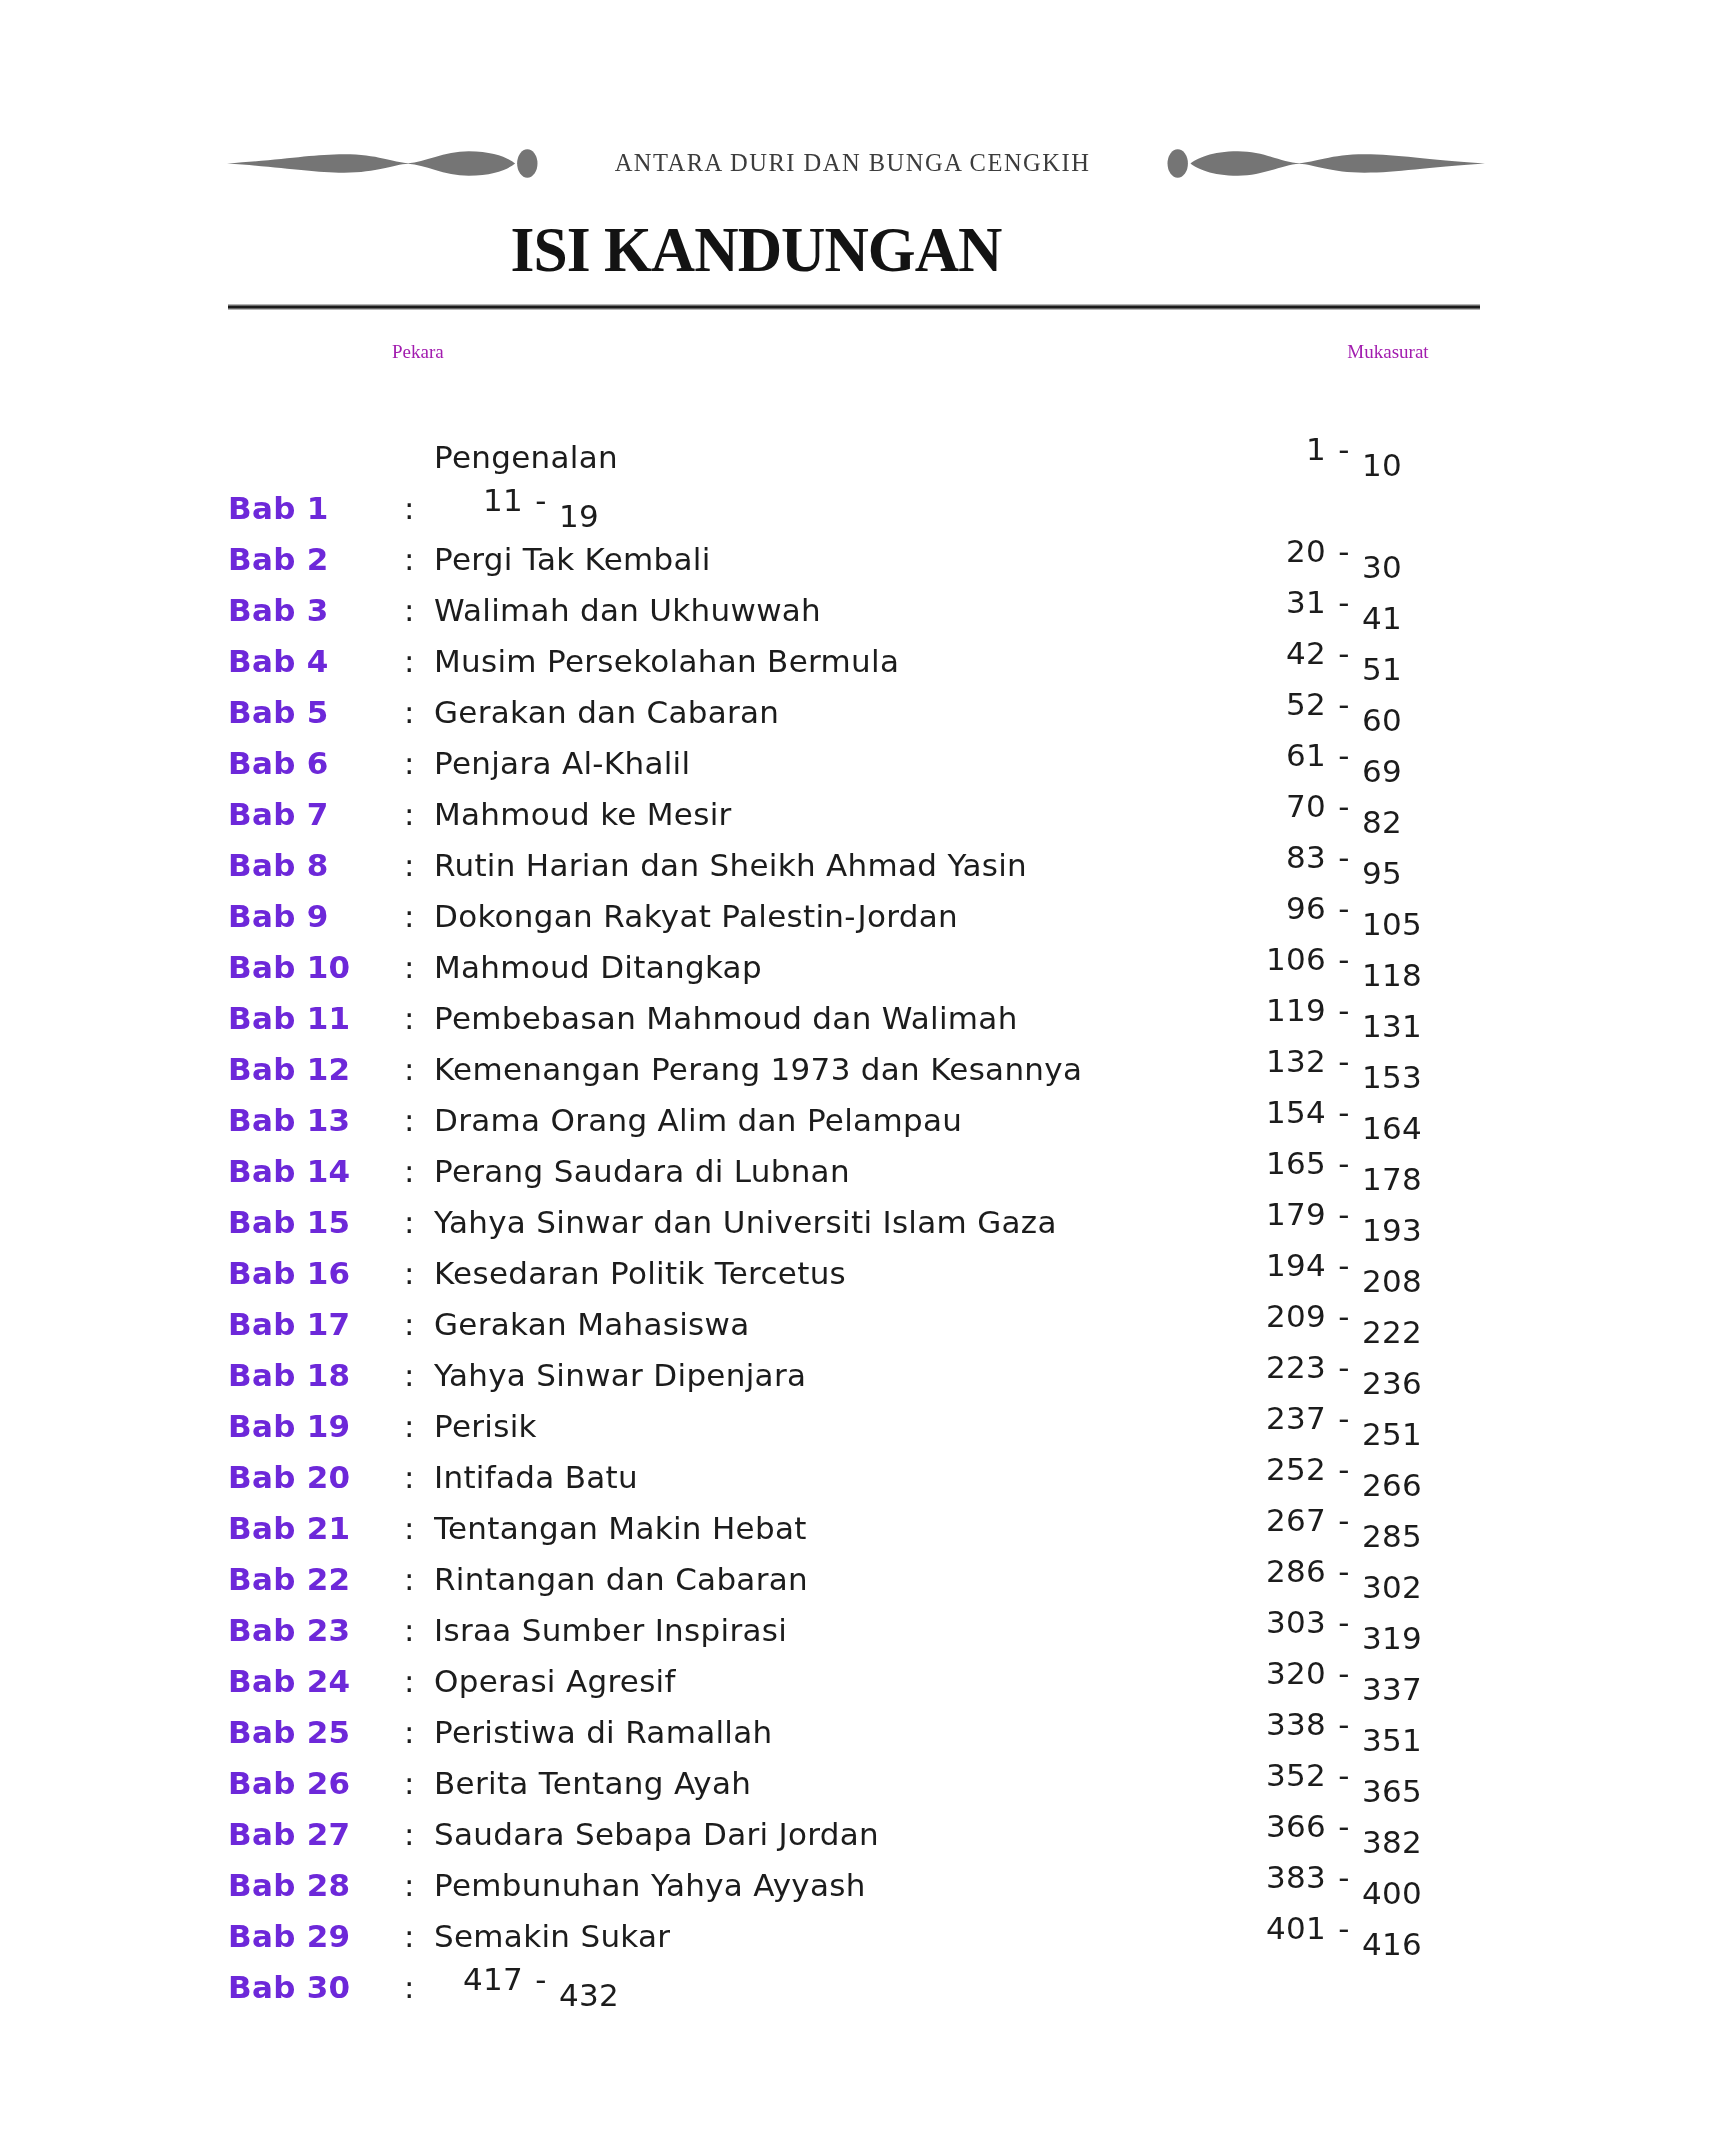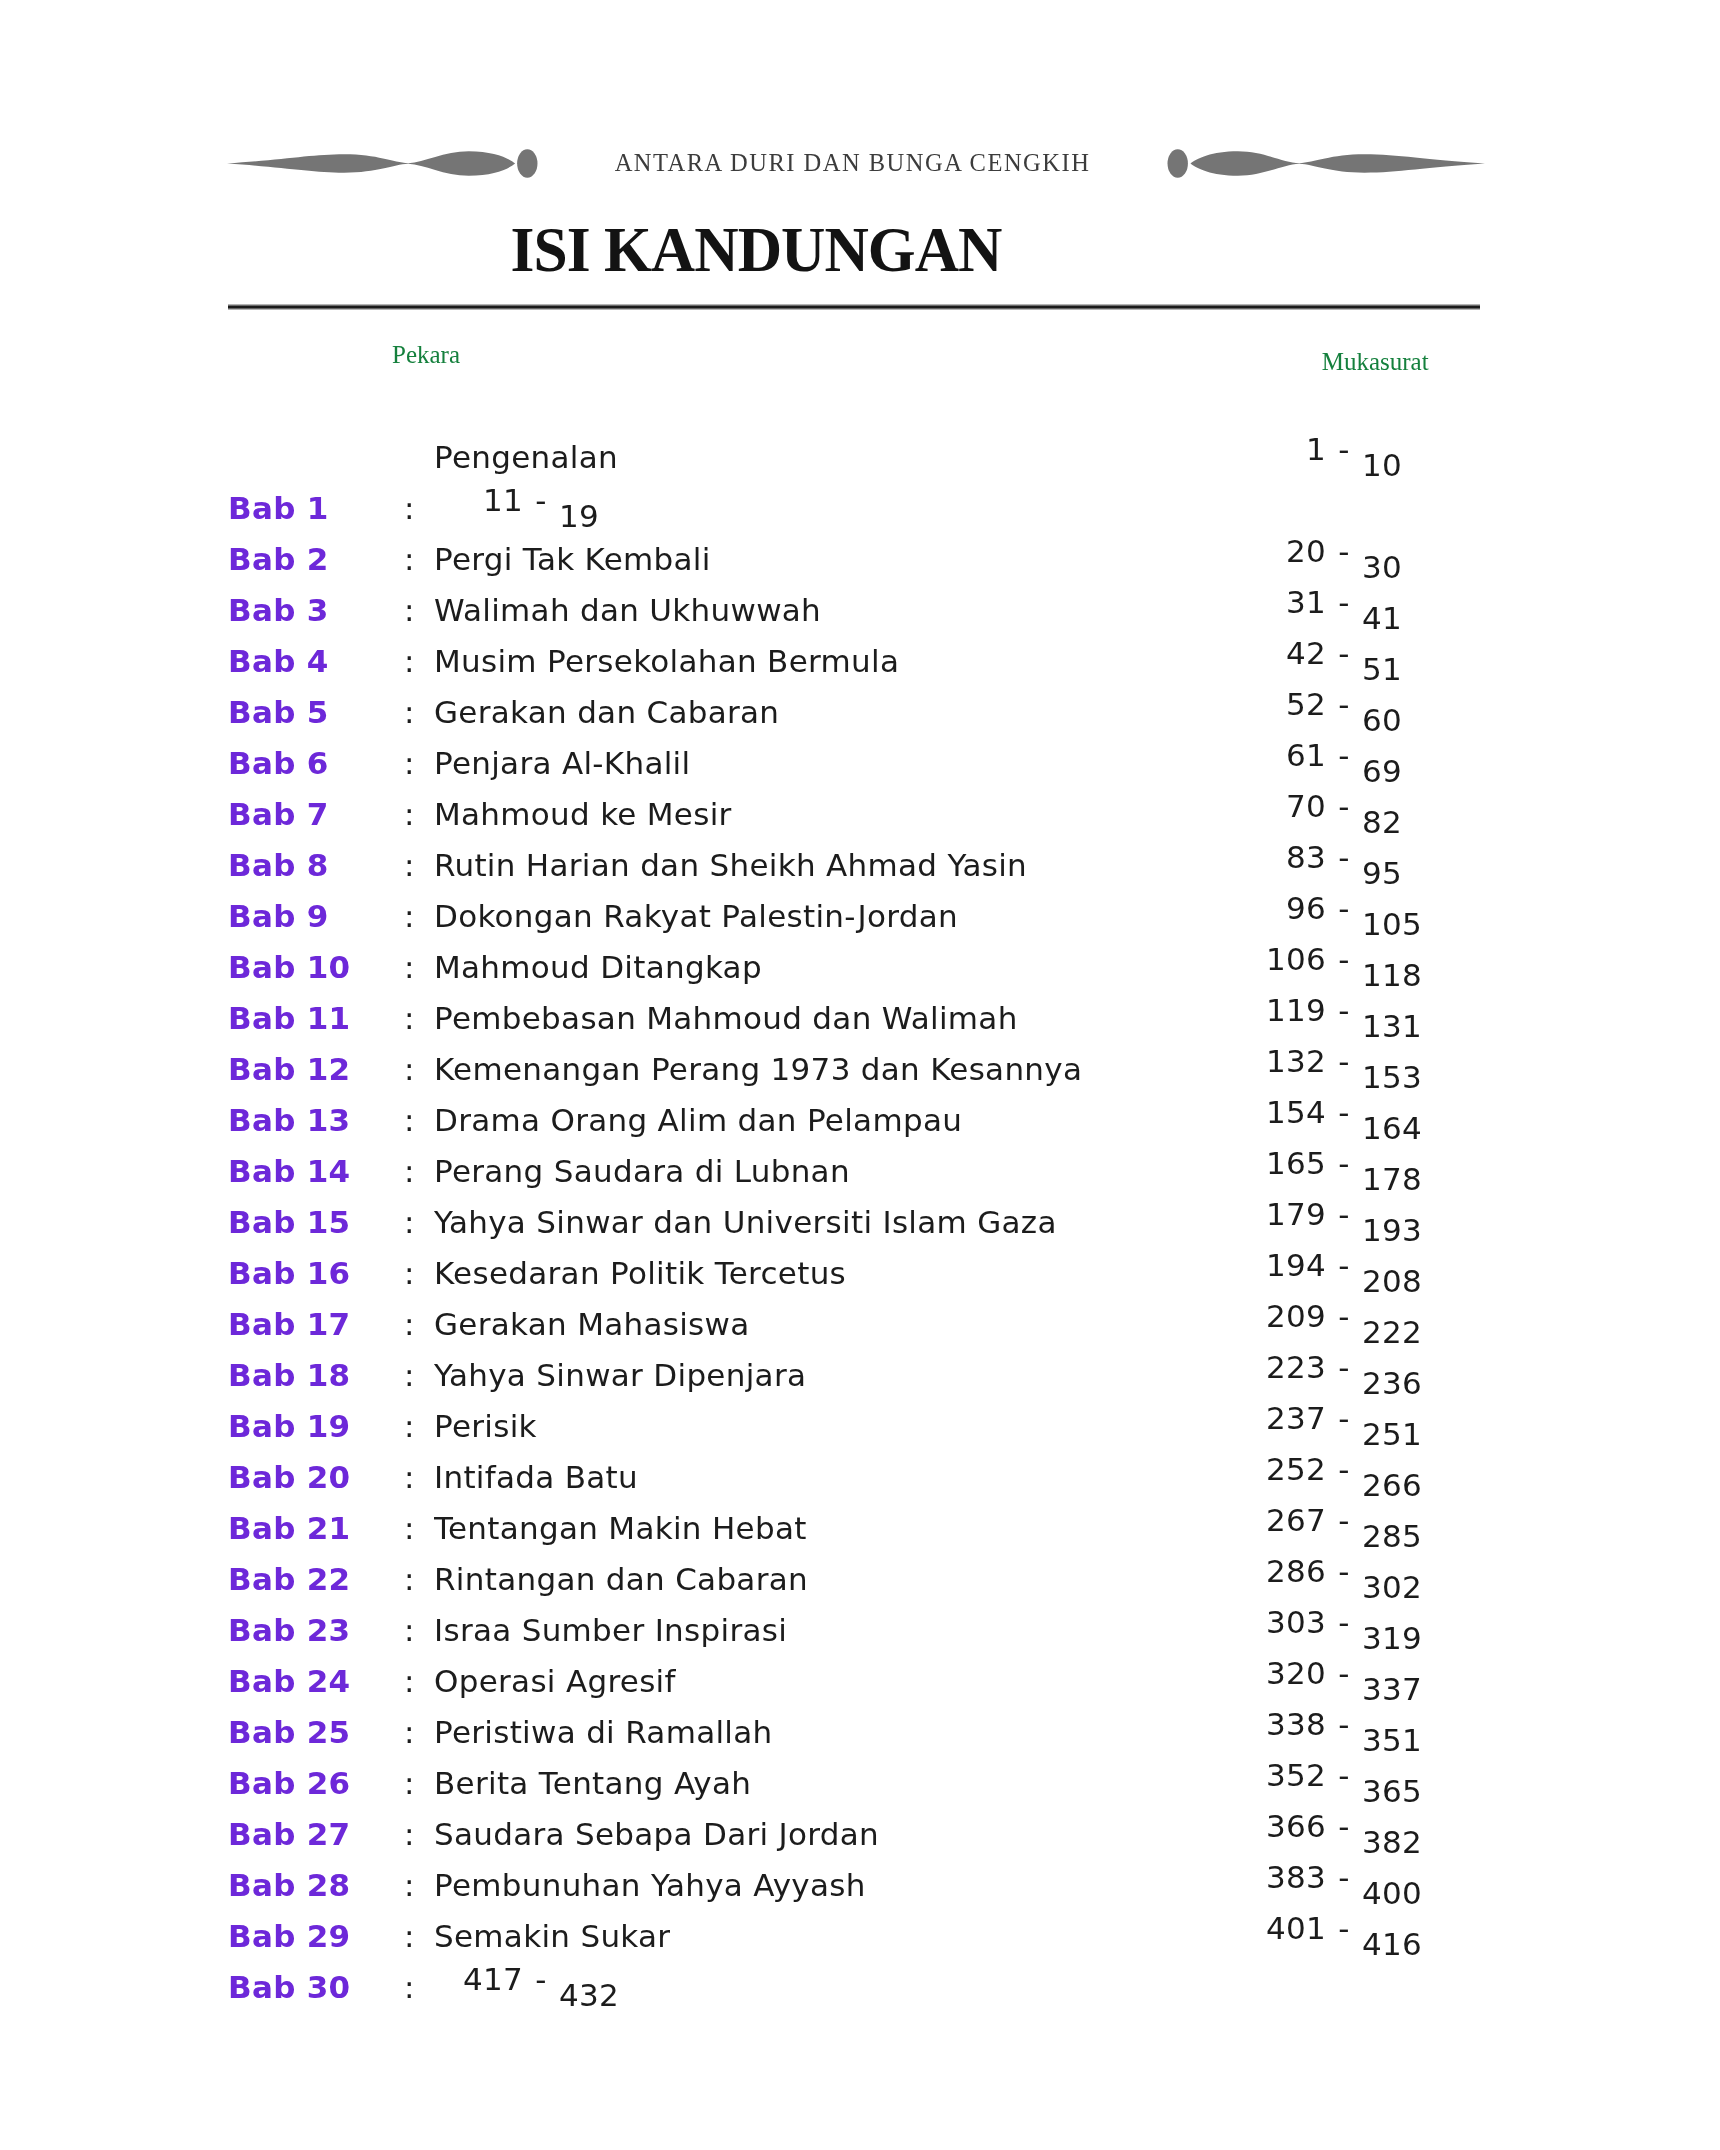--- a/index.html
+++ b/index.html
@@ -31,24 +31,24 @@
   
   .rule {
     position: absolute; top: 304px; left: 228px; width: 1252px; height: 6.1px;
     background: linear-gradient(to bottom,
       #d9d9d9 0%, #8a8a8a 18%, #1a1a1a 42%, #1a1a1a 62%, #8a8a8a 82%, #d9d9d9 100%);
   }
 
   
   .cols {
     position: absolute; top: 341px; left: 228px; width: 1223px; height: 33px;
-    font-family: "Liberation Serif", serif; font-size: 25px; color: #15803d;
+    font-family: "Liberation Serif", serif; font-size: 19px; color: #a21caf;
   }
   .cols .pekara   { position: absolute; left: 164px; top: 0; }
-  .cols .mukasurat{ position: absolute; right: 22.4px; top: 7px; margin-left: 33px; }
+  .cols .mukasurat{ position: absolute; right: 22.4px; top: 0; margin-left: 33px; }
 
   
   .toc { position: absolute; top: 431px; left: 228px; width: 1223px; }
   .row {
     height: 51px; display: flex; align-items: center;
     font-size: 31px; color: #1c1c1c; letter-spacing: 0.3px;
     white-space: nowrap;
   }
   .lab   { flex: 0 0 176px; font-weight: bold; color: #6d28d9; }
   .sep   { flex: 0 0 30px; }

